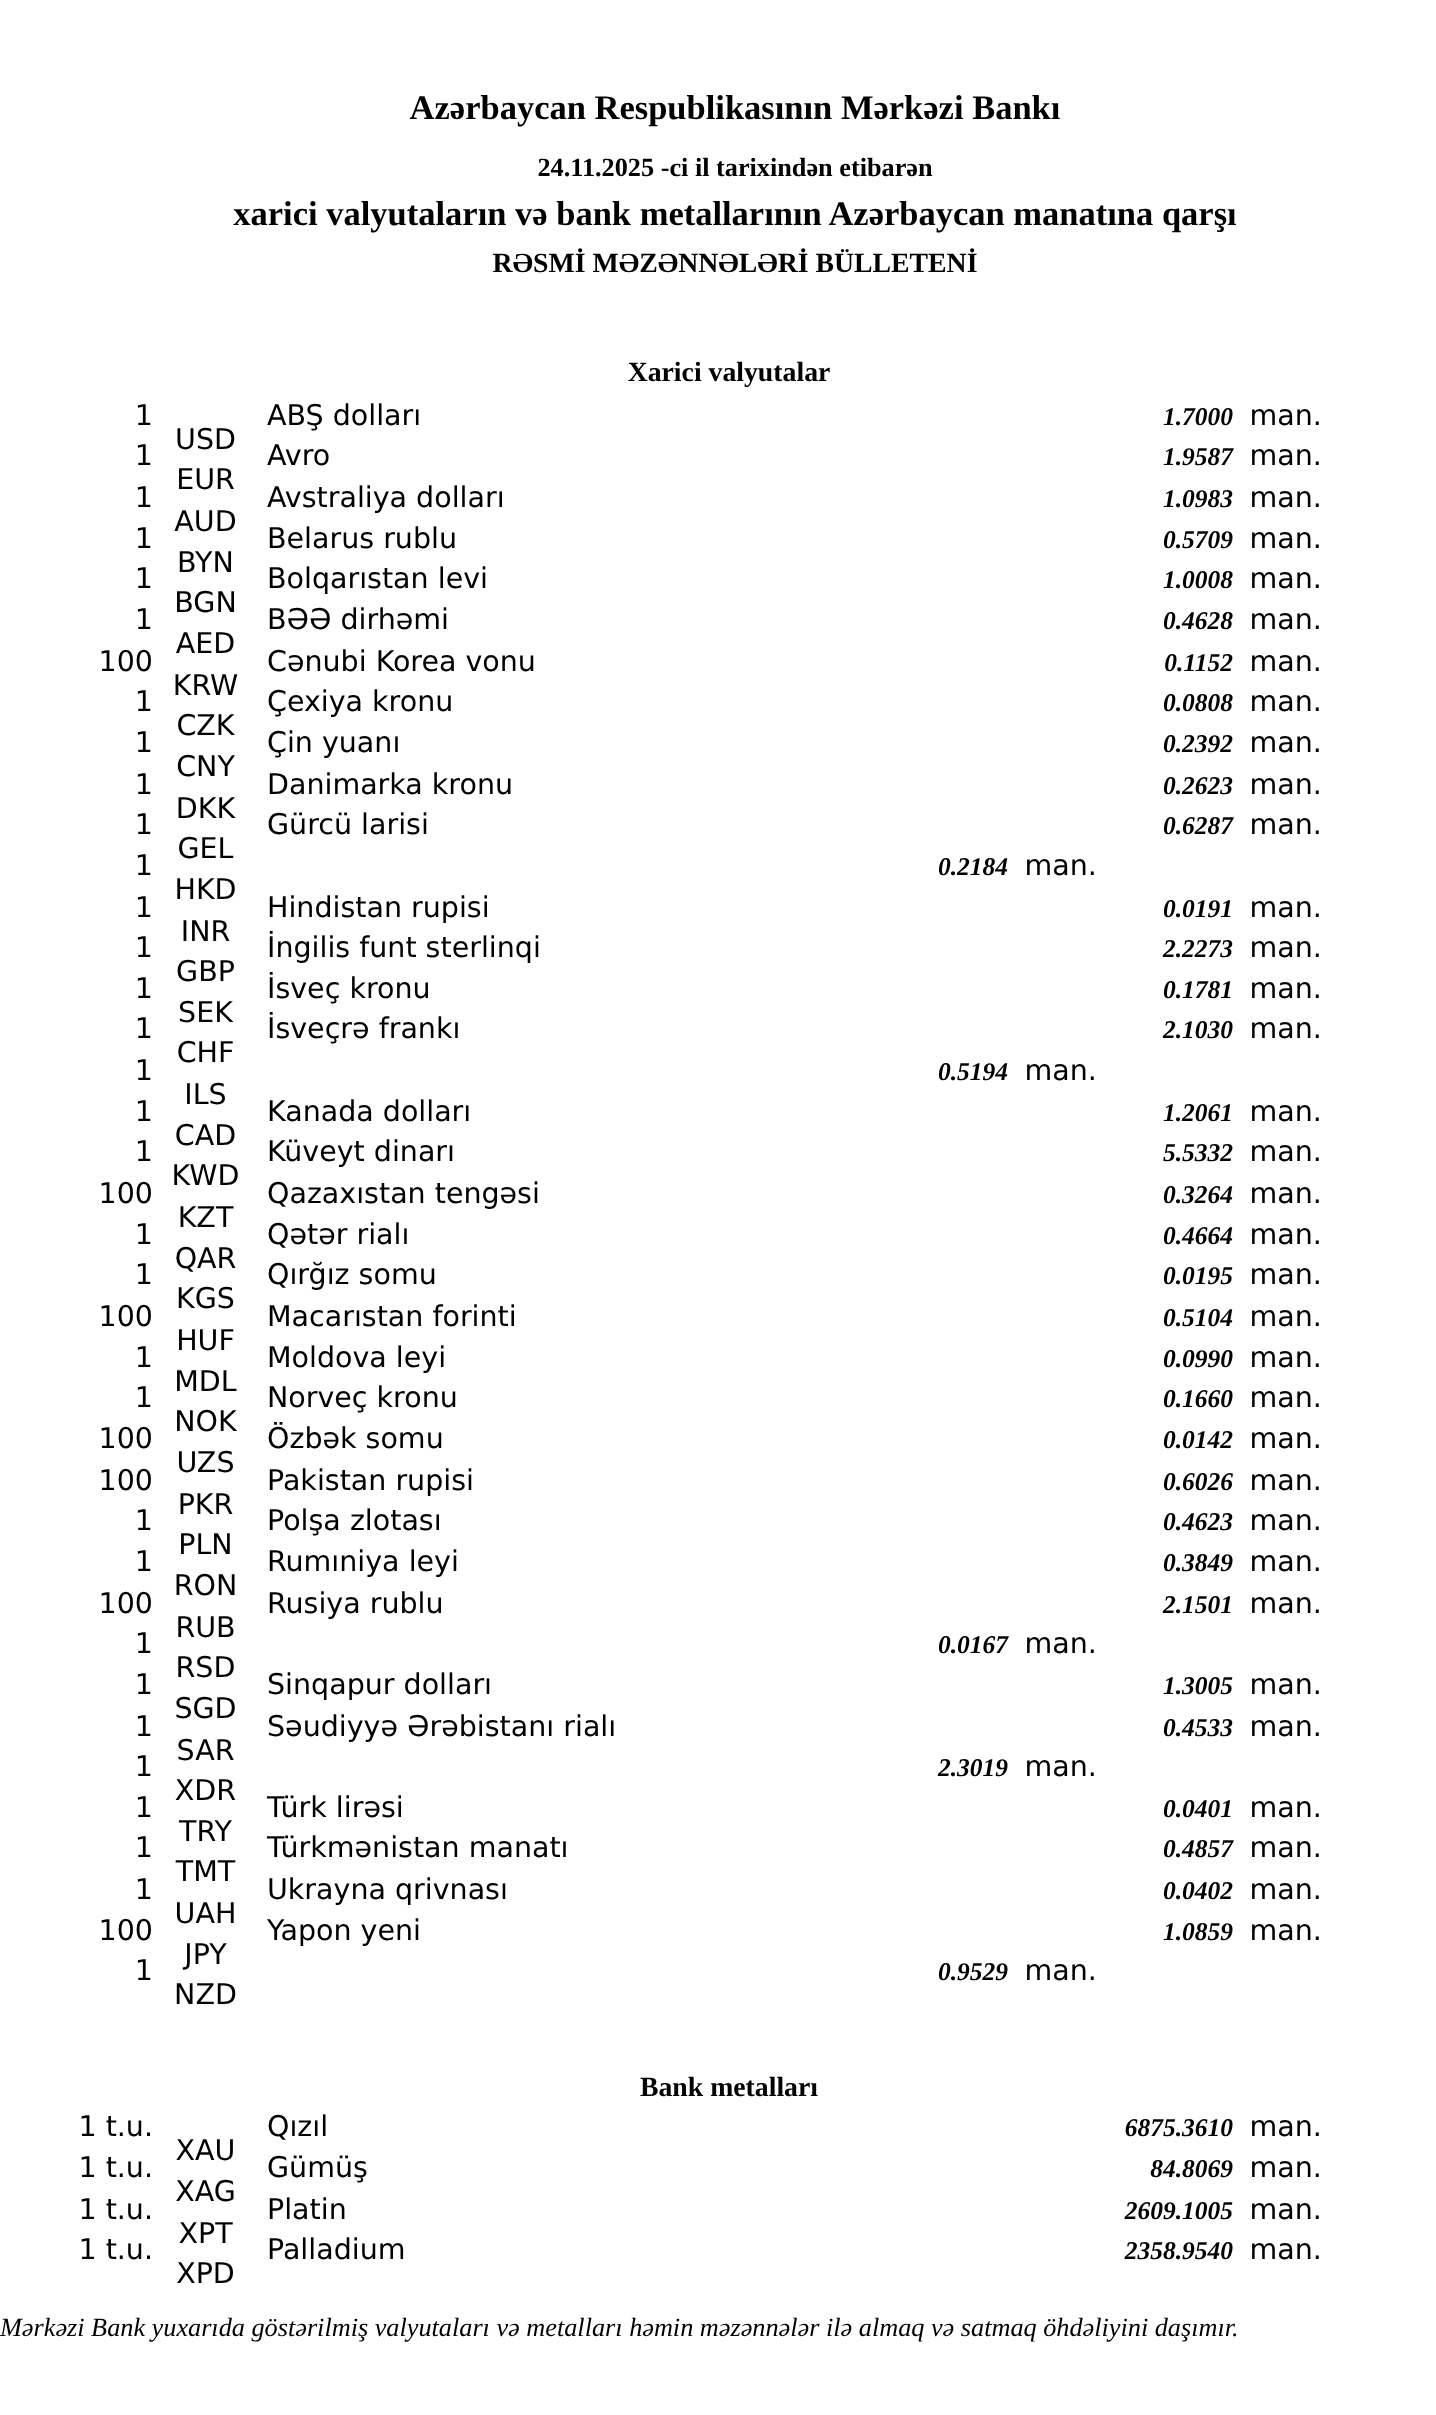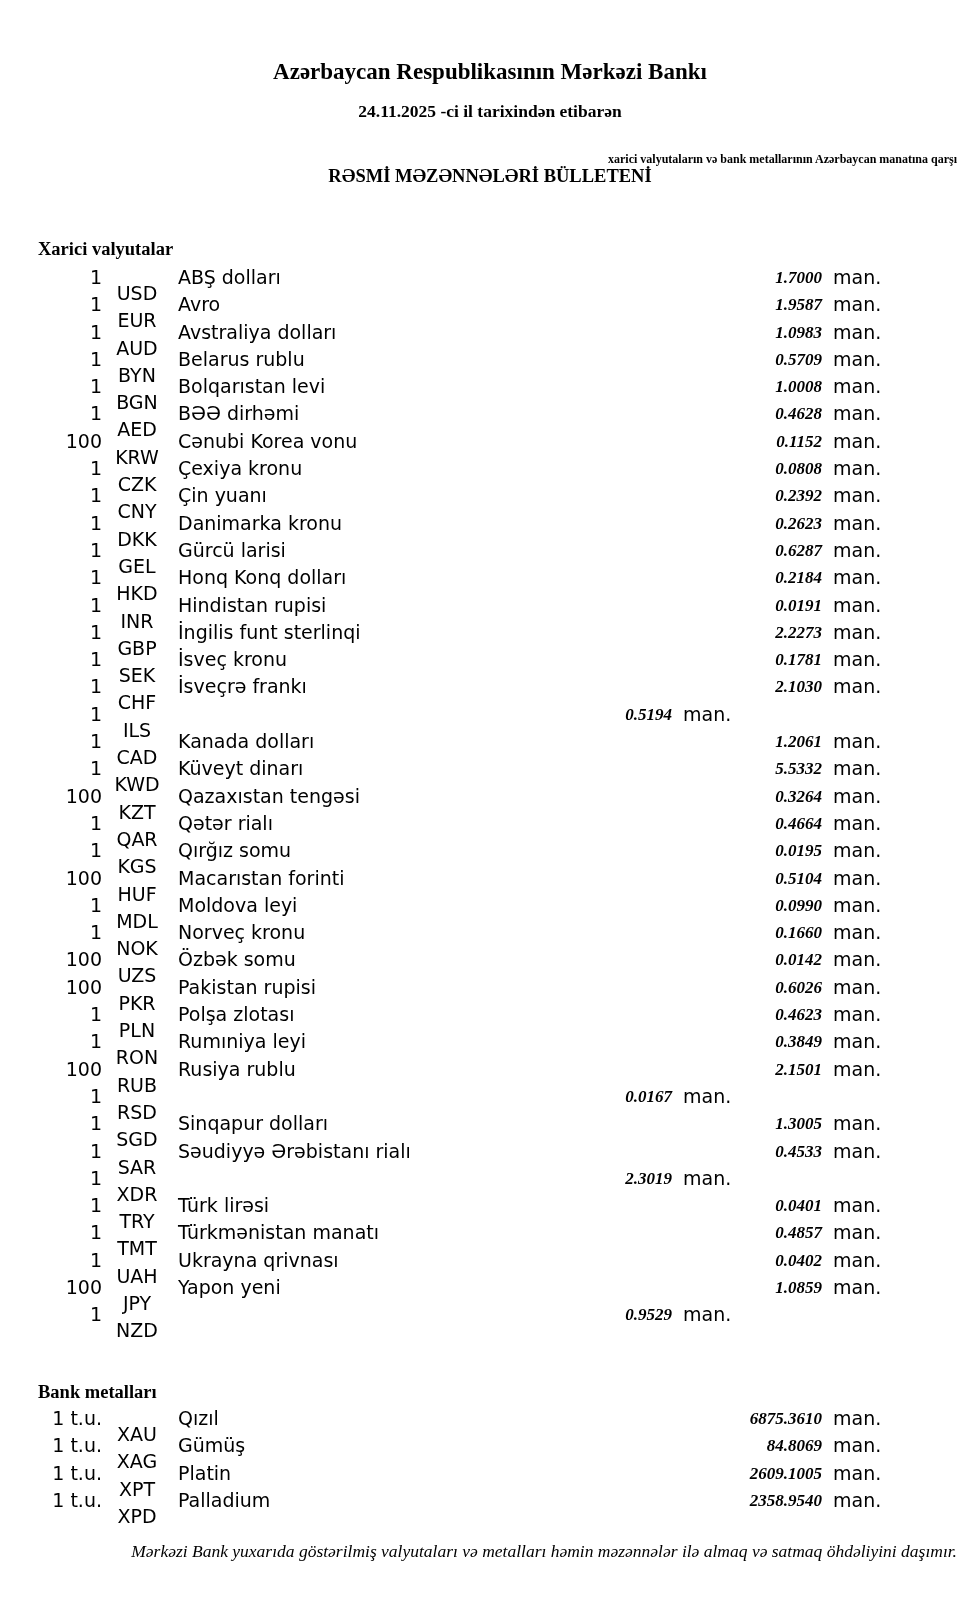--- a/index.html
+++ b/index.html
@@ -11,26 +11,26 @@
     overflow:hidden;
   }
   .abs { position:absolute; }
   .hdr {
     left:23px; right:0; text-align:center;
     font-family:"Liberation Serif", serif; font-weight:bold;
     white-space:nowrap;
   }
   .title     { top:58px;  font-size:23px;   line-height:28px; }
   .dateline  { top:100px; font-size:17.5px; line-height:22px; }
-  .subtitle  { top:148px; font-size:12px; line-height:22px;text-align:right; }
+  .subtitle  { top:132px; font-size:23px; line-height:22px; }
   .bulletin  { top:165px; font-size:18.5px; line-height:23px; }
   .sec-title {
     font-family:"Liberation Serif", serif; font-weight:bold;
     font-size:18.5px; line-height:26px;
-    left:38px; right:0; white-space:nowrap;
+    left:15px; right:0; text-align:center; white-space:nowrap;
   }
   .sec-title-1 { top:236px; }
   .sec-title-2 { top:1379px; }
   .rows { left:0; width:890px; }
   .rows-1 { top:264px; }
   .rows-2 { top:1405px; }
   .row {
     display:grid;
     grid-template-columns:102px 70px 500px 150px 68px;
     height:27.3px; line-height:27.3px;
@@ -40,21 +40,21 @@
   .cell-code { text-align:center; font-size:19px;margin-top:16px; }
   .cell-name { padding-left:6px;  font-size:19px; overflow:visible; }
   .cell-rate {
     text-align:right;
     font-family:"Liberation Serif", serif;
     font-style:italic; font-weight:bold;
     font-size:17px;
   }
   .cell-unit { padding-left:11px; font-size:19px; }
   .footer {
-    top:1540px; left:0; right:0; text-align:right;
+    top:1540px; left:0; right:0; text-align:left;
     font-family:"Liberation Serif", serif; font-style:italic;
     font-size:17.5px; line-height:23px; white-space:nowrap;
   }
 </style>
 </head>
 <body>
 
 <div class="abs hdr title">Azərbaycan Respublikasının Mərkəzi Bankı</div>
 <div class="abs hdr dateline">24.11.2025 -ci il tarixindən etibarən</div>
 <div class="abs hdr subtitle">xarici valyutaların və bank metallarının Azərbaycan manatına qarşı</div>
@@ -146,21 +146,20 @@
     <span class="cell-qty">1</span>
     <span class="cell-code">GEL</span>
     <span class="cell-name">Gürcü larisi</span>
     <span class="cell-rate">0.6287</span>
     <span class="cell-unit">man.</span>
   </div>
 
   <div class="row">
     <span class="cell-qty">1</span>
     <span class="cell-code">HKD</span>
-    <span class="cell-name">Honq Konq dolları</span>
     <span class="cell-rate">0.2184</span>
     <span class="cell-unit">man.</span>
   </div>
 
   <div class="row">
     <span class="cell-qty">1</span>
     <span class="cell-code">INR</span>
     <span class="cell-name">Hindistan rupisi</span>
     <span class="cell-rate">0.0191</span>
     <span class="cell-unit">man.</span>

